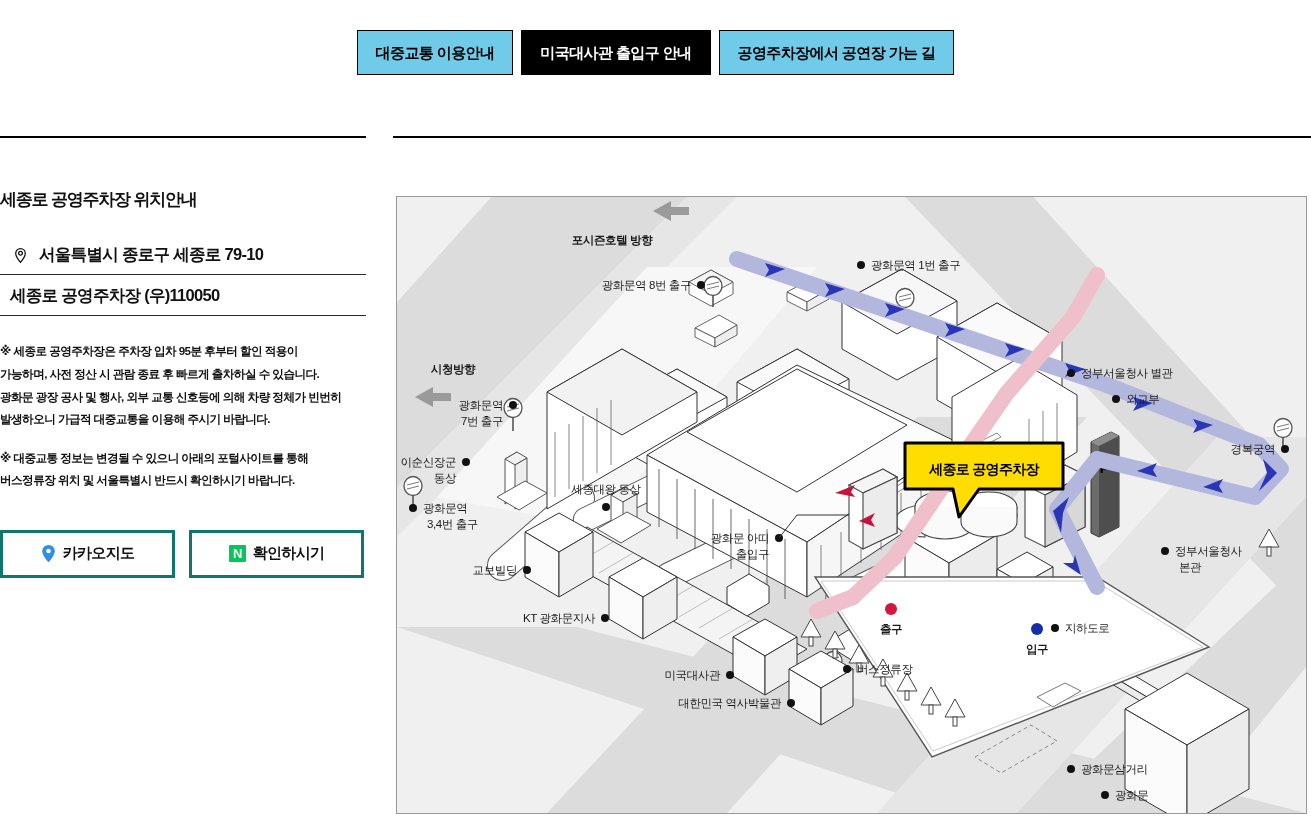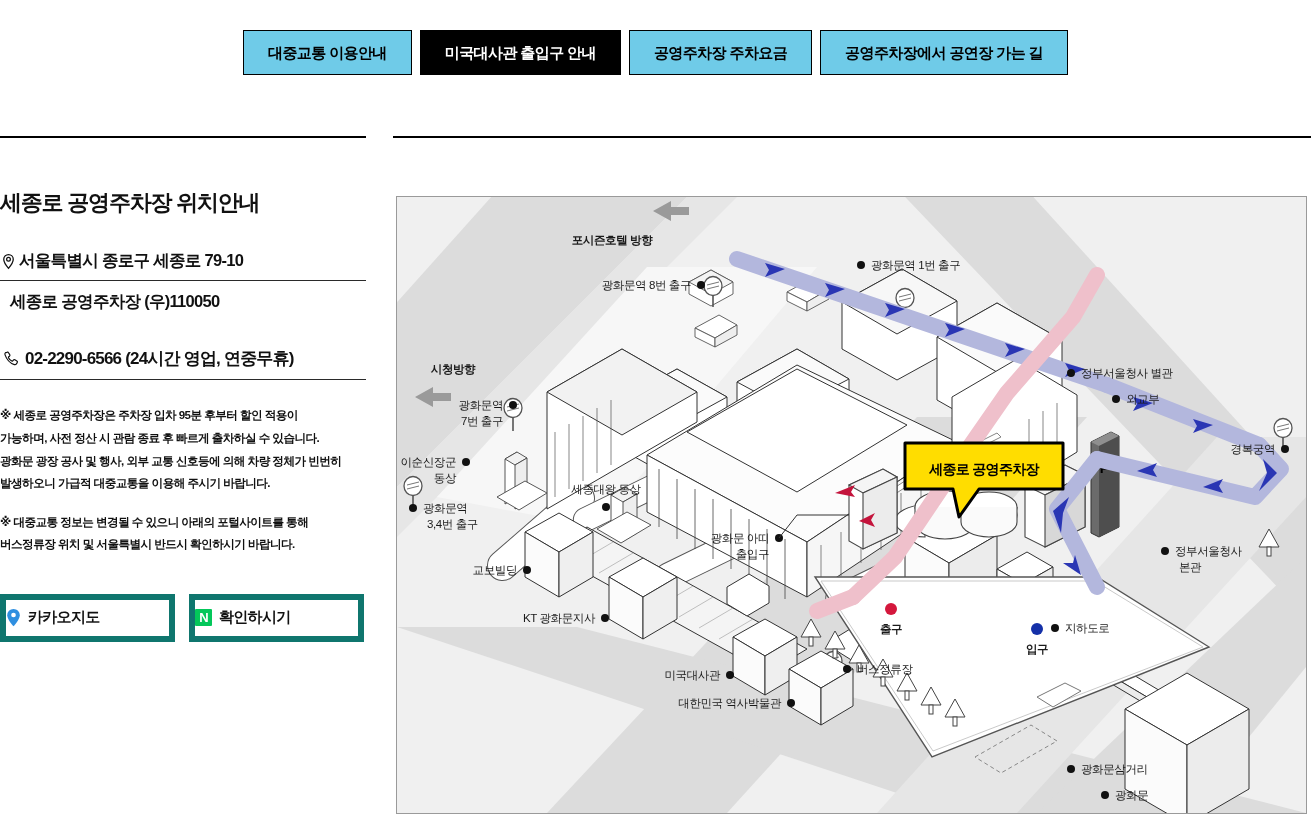--- a/index.html
+++ b/index.html
@@ -16,64 +16,65 @@
 
   
   .tabbar {
     position: absolute; left: 0; top: 0; width: 1311px; height: 104px;
     display: flex; align-items: center; justify-content: center; gap: 8px;
   }
   .tab {
     border: 1px solid #000;
     height: 45px;
     display: flex; align-items: center; justify-content: center;
-    padding: 0 24px;
+    padding: 0 18px;
     font-size: 15px; font-weight: 700; letter-spacing: -0.6px;
     white-space: nowrap; cursor: pointer; user-select: none;
     line-height: 1;
   }
   .tab.inactive { background: #6fcbe8; color: #000; }
   .tab.active   { background: #000000; color: #ffffff; }
 
   
   .rule-left  { position:absolute; left:0;   top:136px; width:366px; height:2px; background:#000; }
   .rule-right { position:absolute; left:393px; top:136px; width:918px; height:2px; background:#000; }
 
   
   .panel { position: absolute; left: 0; top: 190px; width: 375px; }
   .panel-title {
-    font-size: 22px; font-weight: 700; letter-spacing: -1.2px;
+    font-size: 17px; font-weight: 700; letter-spacing: -1.2px;
     margin: 0 0 34px 0; line-height: 1.2;
   }
   .addr-row {
-    display: flex; align-items: center; gap: 2px;
+    display: flex; align-items: center; gap: 10px;
     font-size: 16.5px; font-weight: 700; letter-spacing: -0.7px;
     padding-bottom: 8px;
+    margin-left: 12px;
   }
   .hairline { height: 1px; background: #2a2a2a; width: 366px; }
   .addr-sub {
     font-size: 16.5px; font-weight: 700; letter-spacing: -0.7px;
     padding: 10px 0 8px 10px;
   }
   .tel-row {
     display: flex; align-items: center; gap: 5px;
     font-size: 17px; font-weight: 700; letter-spacing: -0.8px;
     padding: 26px 0 9px 2px;
   }
   .notice {
     font-size: 11.6px; font-weight: 700; line-height: 1.95;
     letter-spacing: -0.55px; color: #111;
   }
   .notice-1 { margin-top: 24px; }
   .notice-2 { margin-top: 16px; }
 
   .maplinks { display: flex; gap: 14px; margin-top: 38px; }
   .maplink {
-    width: 175px; height: 48px; border: 6px solid #0f766e; background: #fff;
-    display: flex; align-items: center; justify-content: flex-start; gap: 7px;
+    width: 175px; height: 48px; border: 3px solid #0f766e; background: #fff;
+    display: flex; align-items: center; justify-content: center; gap: 7px;
     font-size: 15px; font-weight: 700; letter-spacing: -0.7px; cursor: pointer;
   }
   .naver-n {
     display:inline-flex; align-items:center; justify-content:center;
     width:17px; height:17px; background:#03c75a; color:#fff;
     font-size:13px; font-weight:800; line-height:1; border-radius:1px;
   }
 
   
   .mapframe {
@@ -96,23 +97,20 @@
 <body>
 
 <div id="page">
 
   <div class="tabbar">
     <div class="tab inactive">
         <span>대중교통 이용안내</span>
       </div>
     <div class="tab active">
         <span>미국대사관 출입구 안내</span>
-      </div>
-    <div class="tab inactive">
-        <span>공영주차장 주차요금</span>
       </div>
     <div class="tab inactive">
         <span>공영주차장에서 공연장 가는 길</span>
       </div>
   </div>
 
   <div class="rule-left"></div>
   <div class="rule-right"></div>
 
   <div class="panel">
@@ -121,26 +119,20 @@
     <div class="addr-row">
       <svg width="17" height="17" viewBox="0 0 20 20">
         <path d="M10 1.8c-3.1 0-5.6 2.5-5.6 5.6 0 4.2 5.6 10.6 5.6 10.6s5.6-6.4 5.6-10.6c0-3.1-2.5-5.6-5.6-5.6z" fill="none" stroke="#111" stroke-width="1.5"></path>
         <circle cx="10" cy="7.3" r="2.2" fill="none" stroke="#111" stroke-width="1.5"></circle>
       </svg>
       <span>서울특별시 종로구 세종로 79-10</span>
     </div>
     <div class="hairline"></div>
     <div class="addr-sub">세종로 공영주차장 (우)110050</div>
 
-    <div class="tel-row">
-      <svg width="18" height="18" viewBox="0 0 20 20">
-        <path d="M5.4 2.6c.6-.4 1.4-.2 1.8.4l1.4 2.2c.35.55.23 1.27-.27 1.67l-.9.72c-.3.24-.4.66-.22 1.01.8 1.6 2.1 2.9 3.7 3.7.35.18.77.08 1.01-.22l.72-.9c.4-.5 1.12-.62 1.67-.27l2.2 1.4c.6.4.8 1.2.4 1.8l-.9 1.3c-.5.72-1.4 1.05-2.25.82C9.6 14.9 5.1 10.4 3.28 5.1c-.23-.85.1-1.75.82-2.25z" fill="none" stroke="#111" stroke-width="1.3"></path>
-      </svg>
-      <span>02-2290-6566 (24시간 영업, 연중무휴)</span>
-    </div>
     <div class="hairline"></div>
 
     <div class="notice notice-1">
       <div>※ 세종로 공영주차장은 주차장 입차 95분 후부터 할인 적용이</div>
       <div>가능하며, 사전 정산 시 관람 종료 후 빠르게 출차하실 수 있습니다.</div>
       <div>광화문 광장 공사 및 행사, 외부 교통 신호등에 의해 차량 정체가 빈번히</div>
       <div>발생하오니 가급적 대중교통을 이용해 주시기 바랍니다.</div>
     </div>
     <div class="notice notice-2">
       <div>※ 대중교통 정보는 변경될 수 있으니 아래의 포털사이트를 통해</div>

